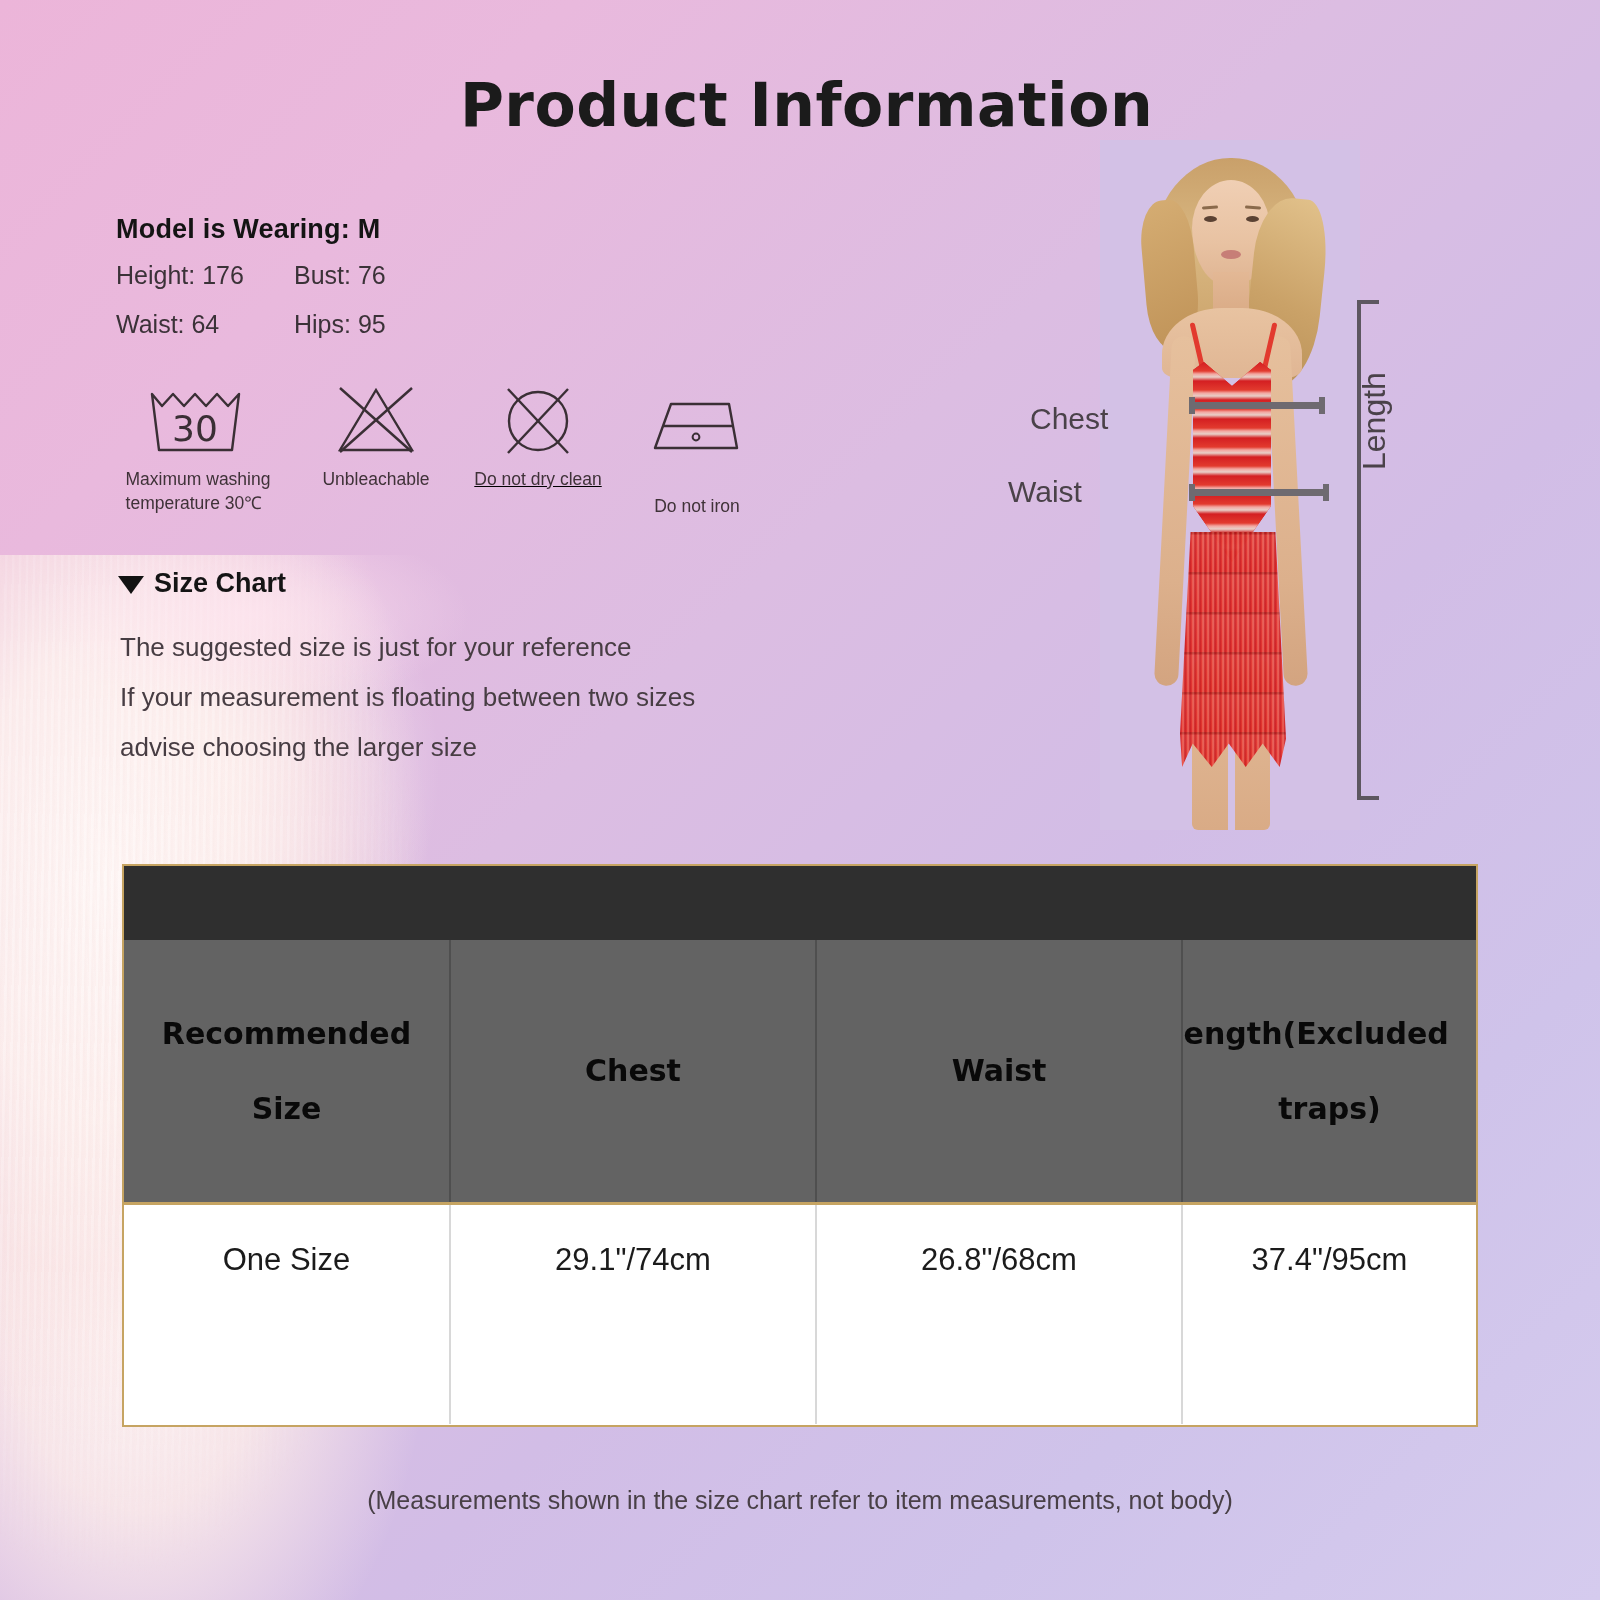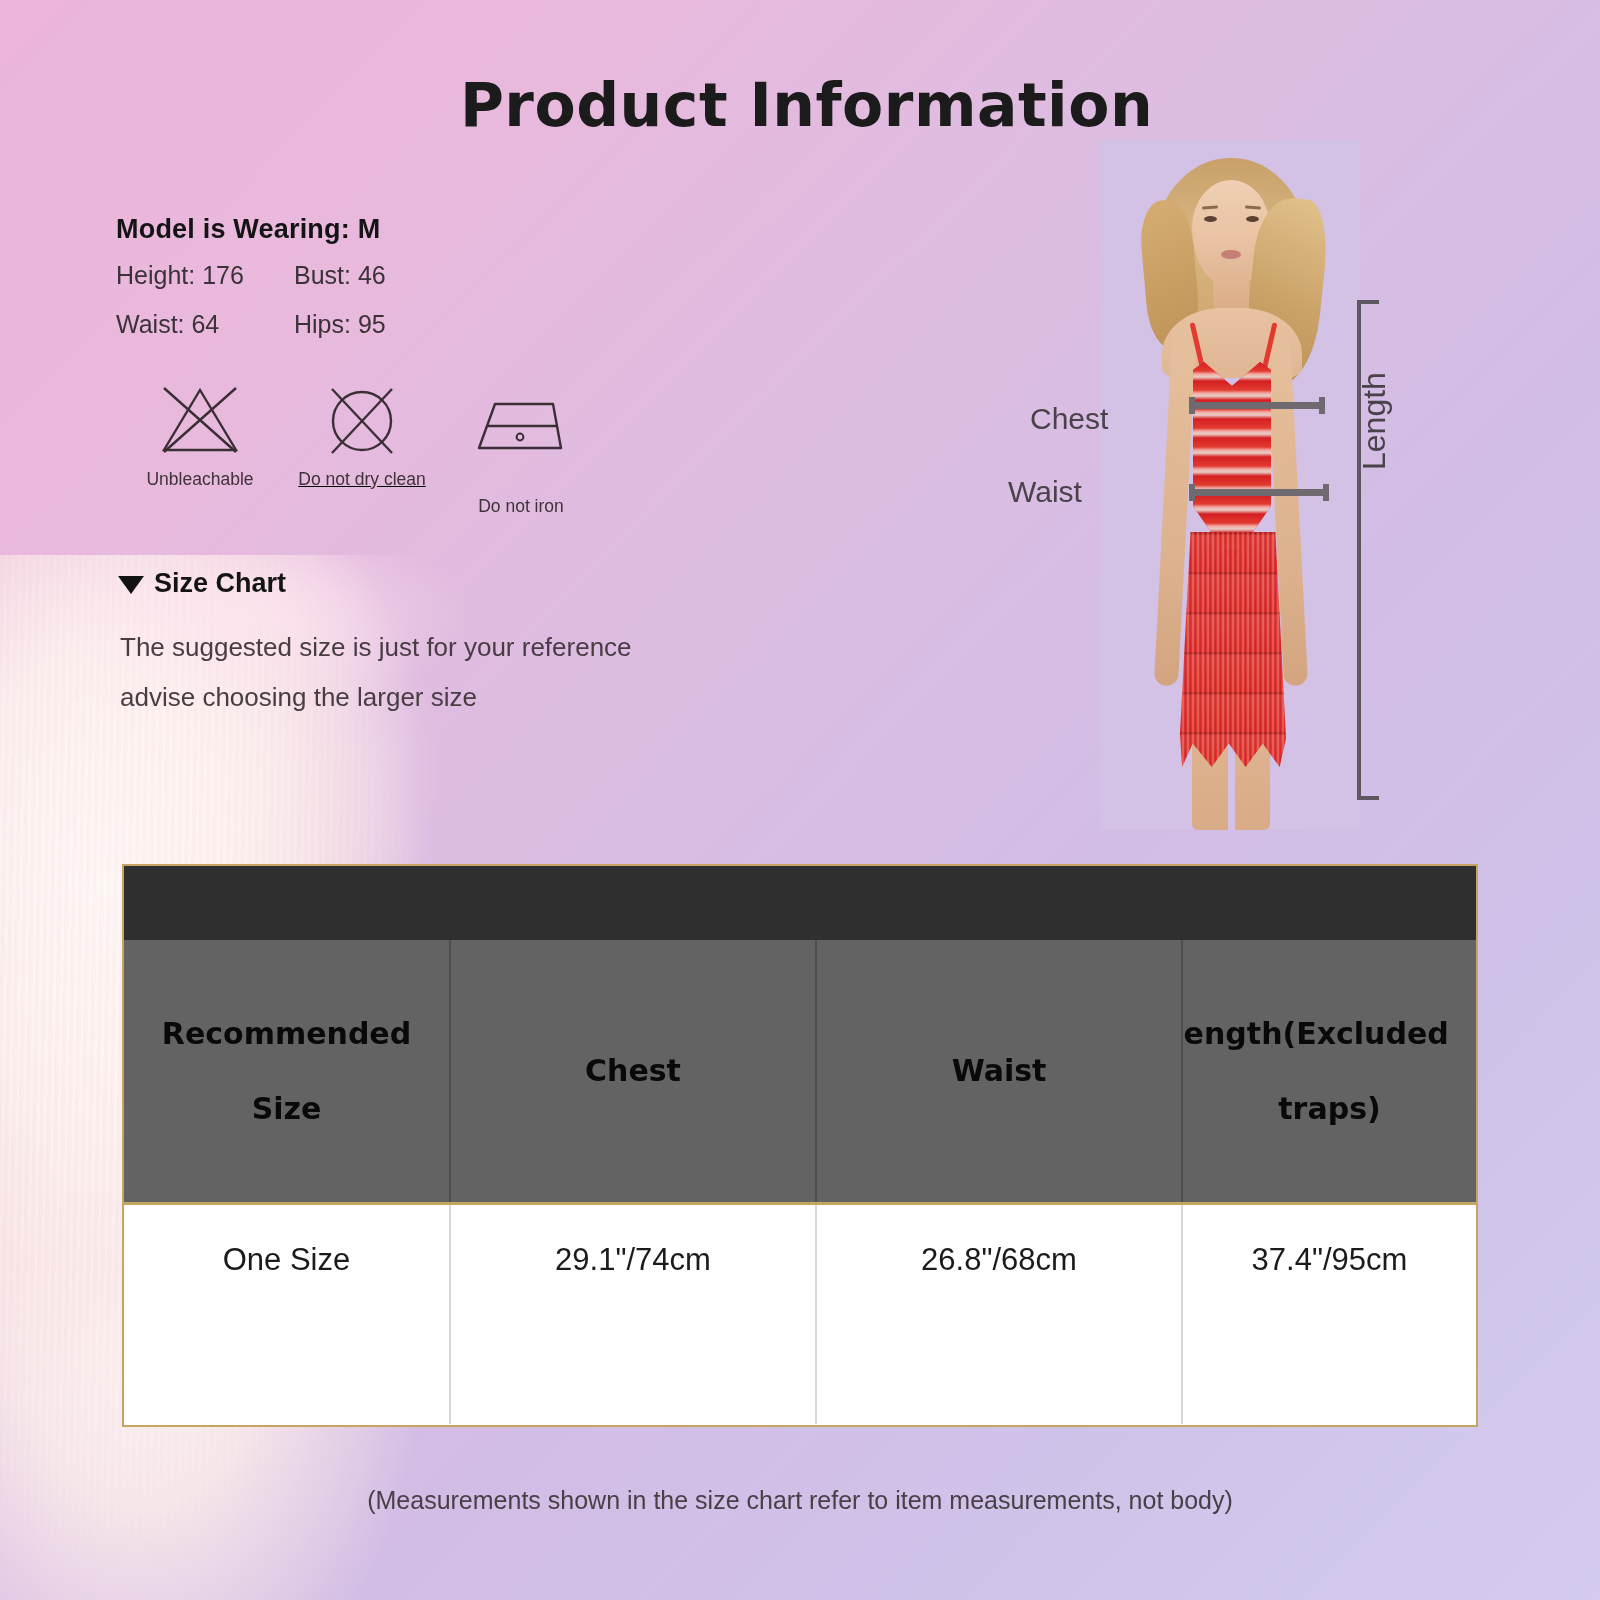--- a/index.html
+++ b/index.html
@@ -247,28 +247,39 @@
   <div class="fur-strands"></div>
   <div class="fur-top-glow"></div>
 </div>
 
 <div class="page-title">Product  Information</div>
 
 <div class="model-block">
   <div class="model-title">Model is Wearing: M</div>
   <div class="meas-grid">
     <div>Height: 176</div>
-    <div>Bust: 46</div>
+    <div>Bust: 76</div>
     <div>Waist: 64</div>
     <div>Hips: 95</div>
   </div>
 </div>
 
 <div class="care-row">
 
+  <div class="care-item c0">
+    <div class="care-icon">
+      <svg width="108" height="72" viewBox="0 0 108 72">
+        <path d="M6 10 L16 22 L27 10 L38 22 L49 10 L60 22 L71 10 L82 22 L93 10
+                 L86 66 L13 66 Z" fill="none" stroke="#3a2f35" stroke-width="2.4" stroke-linejoin="round"></path>
+        <text x="49" y="57" font-family="DejaVu Sans, sans-serif" font-size="36" fill="#3a2f35" text-anchor="middle">30</text>
+      </svg>
+    </div>
+    <div class="care-label">Maximum washing
+temperature 30℃</div>
+  </div>
 
   <div class="care-item c1">
     <div class="care-icon">
       <svg width="92" height="72" viewBox="0 0 92 72">
         <path d="M46 6 L82 66 L10 66 Z" fill="none" stroke="#3a2f35" stroke-width="2.4"></path>
         <line x1="10" y1="4" x2="82" y2="68" stroke="#3a2f35" stroke-width="2.4"></line>
         <line x1="82" y1="4" x2="10" y2="68" stroke="#3a2f35" stroke-width="2.4"></line>
       </svg>
     </div>
     <div class="care-label">Unbleachable</div>
@@ -298,20 +309,21 @@
 
 </div>
 
 <div class="sizechart-head">
   <span class="tri-down"></span>
   <span>Size Chart</span>
 </div>
 
 <div class="notes">
   <div>The suggested size is just for your reference</div>
+  <div>If your measurement is floating between two sizes</div>
   <div>advise choosing the larger size</div>
 </div>
 
 <div class="photo">
   <div class="ph-bg"></div>
   <div class="ph-hair-back"></div>
   <div class="ph-face"></div>
   <div class="ph-brow l"></div>
   <div class="ph-brow r"></div>
   <div class="ph-eye l"></div>

